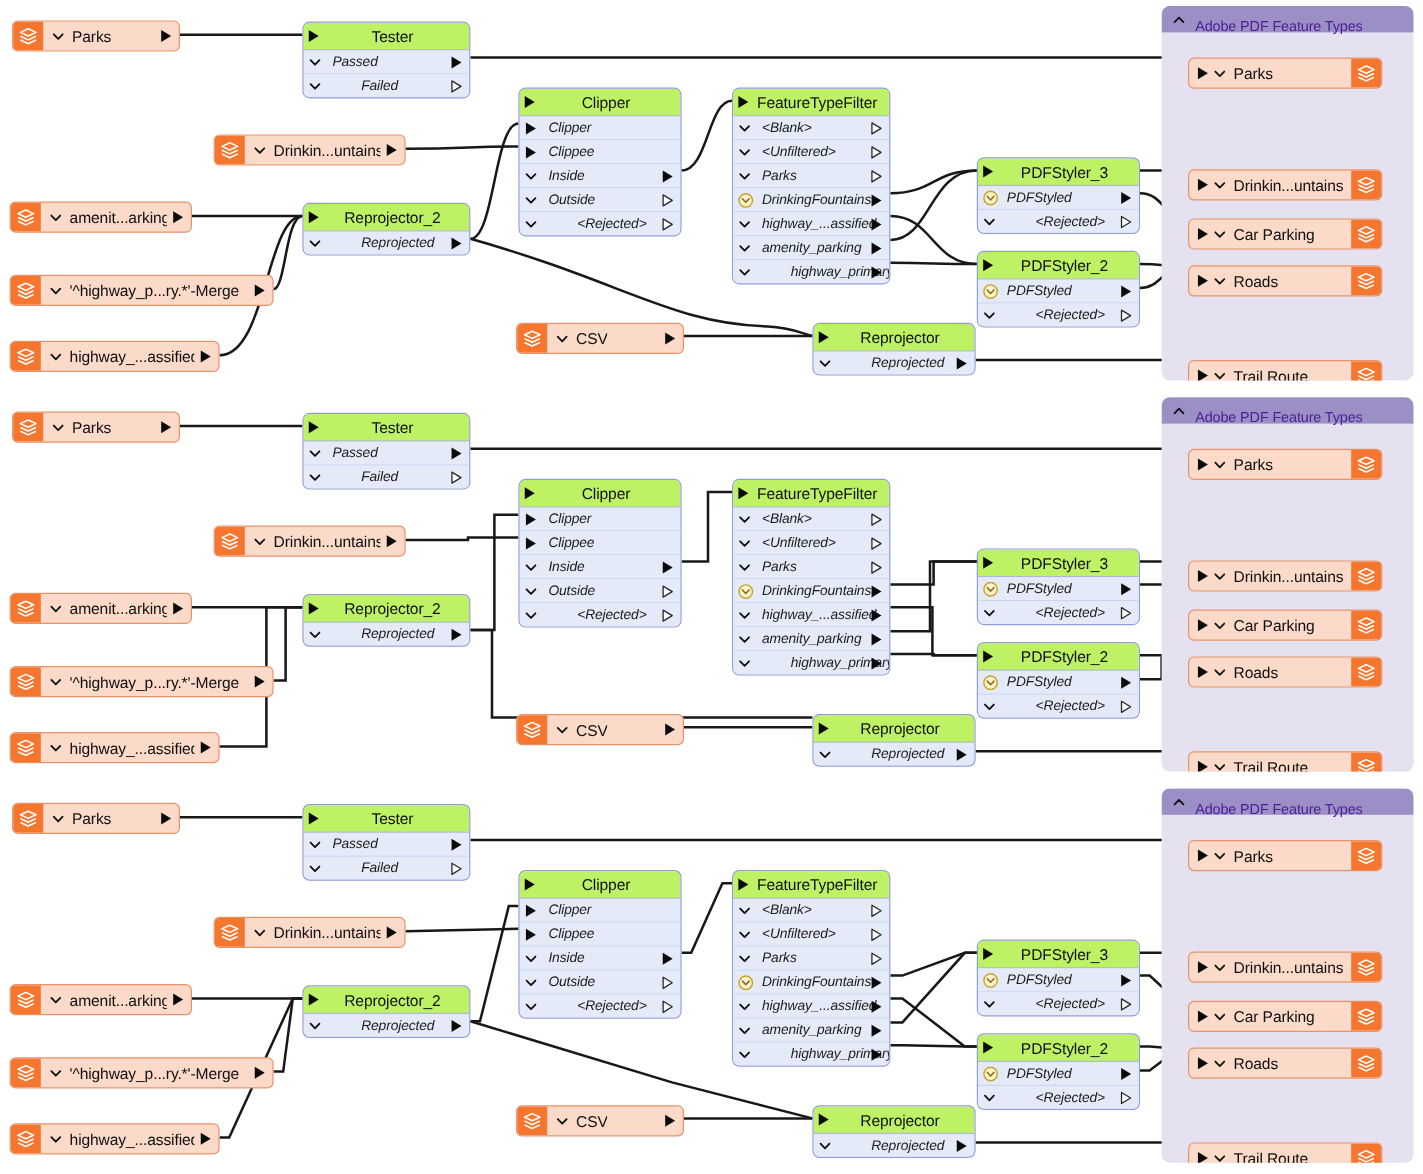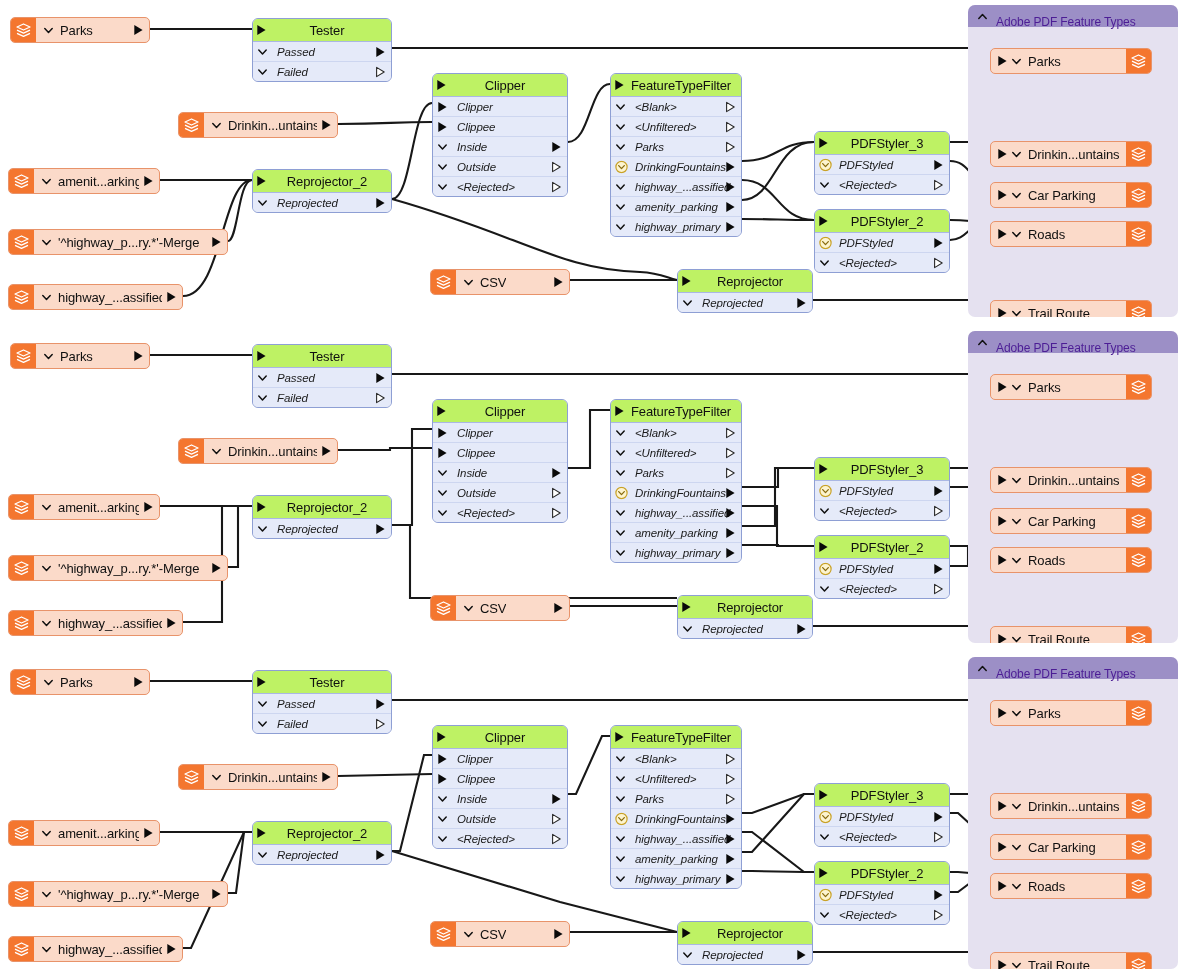--- a/index.html
+++ b/index.html
@@ -132,21 +132,21 @@
     letter-spacing:-0.1px;
   }
   .xf .prow{
     height:19px;
     display:flex;align-items:center;
     position:relative;
     background:#e5eaf9;
     border-bottom:1px solid #cdd6f0;
     font-style:italic;
   }
-  .xf .prow:last-child{ border-bottom:none; }
+  .xf .prow:last-child{ border-bottom:none;padding-left:24px; }
   .xf .prow .pin{
     position:absolute;left:4px;top:50%;transform:translateY(-50%);
     display:flex;align-items:center;
   }
   .xf .prow .plabel{
     font-size:11.5px;
     color:#1a1a1a;
     padding-left:24px;
     white-space:nowrap;
     letter-spacing:-0.1px;

